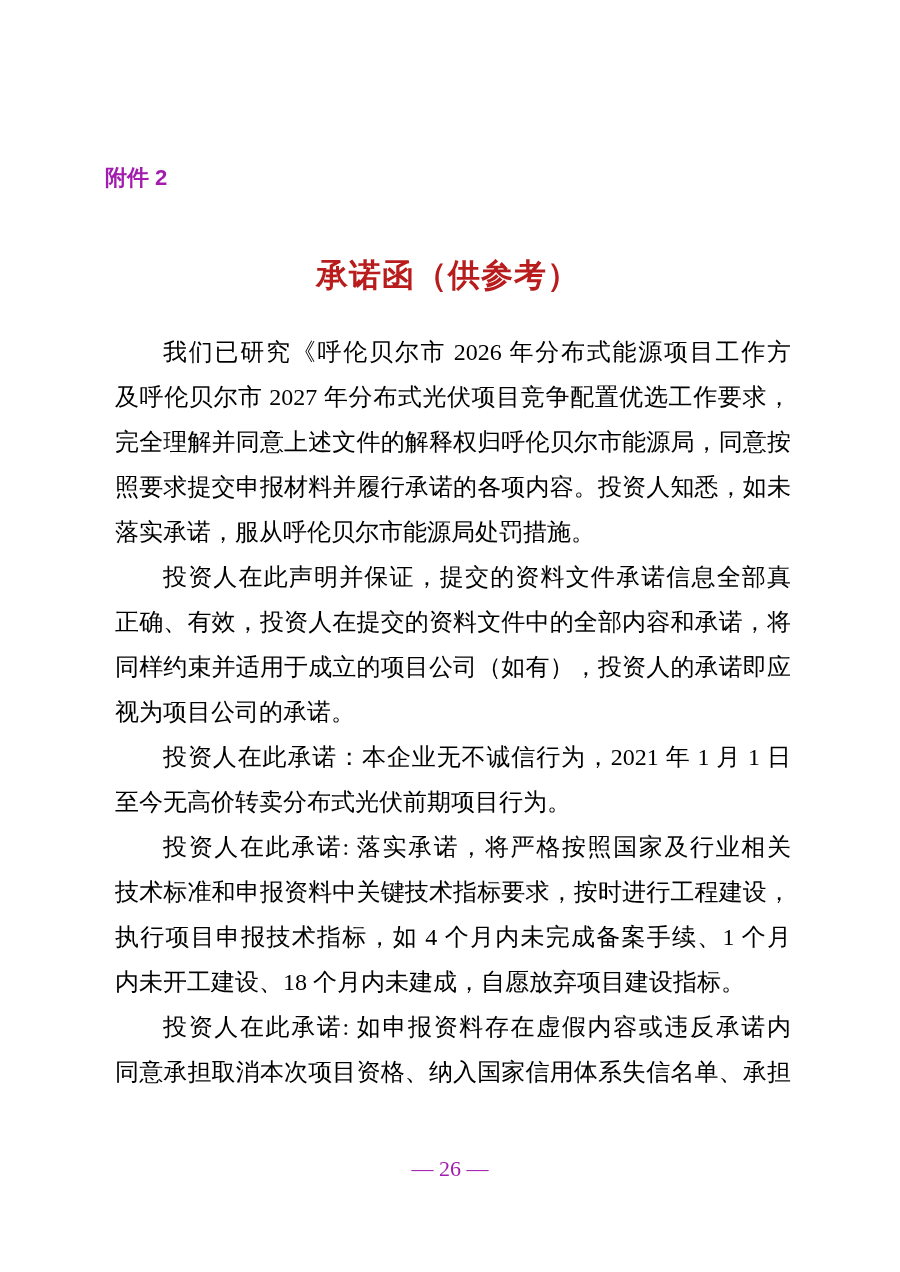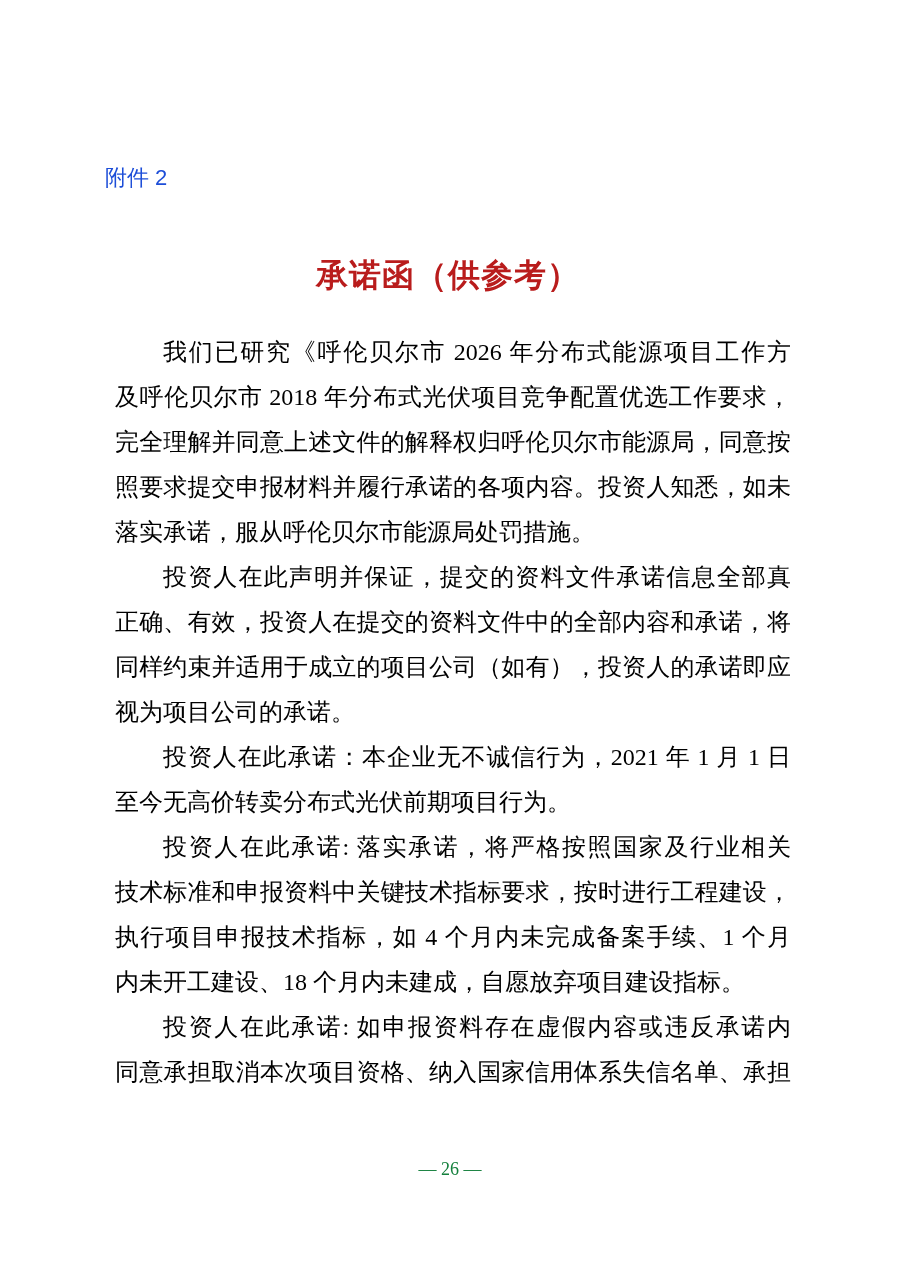--- a/index.html
+++ b/index.html
@@ -13,24 +13,24 @@
     height: 1272px;
     background: #ffffff;
     color: #000000;
     overflow: hidden;
   }
   .attachment-label {
     position: absolute;
     left: 105px;
     top: 162px;
     font-family: "Liberation Sans", "DejaVu Sans", sans-serif;
-    font-weight: normal;
+    font-weight: bold;
     font-size: 22px;
     line-height: 32px;
-    color: #1d4ed8;
+    color: #a21caf;
     white-space: pre;
   }
   .doc-title {
     position: absolute;
     left: 0;
     top: 244px;
     width: 880px; 
     margin: 8px;
     text-align: center;
     font-family: "Liberation Serif", "DejaVu Serif", serif;
@@ -63,37 +63,37 @@
   .body-line.indent {
     text-indent: 48px;
   }
   .page-number {
     position: absolute;
     left: 0;
     top: 1152px;
     width: 900px;
     text-align: center;
     font-family: "Liberation Serif", "DejaVu Serif", serif;
-    font-size: 18px;
+    font-size: 22px;
     line-height: 34px;
-    color: #15803d;
+    color: #a21caf;
     white-space: pre;
   }
 </style>
 </head>
 <body>
 
 <div class="page">
   <div class="attachment-label">附件 2</div>
 
   <h1 class="doc-title">承诺函（供参考）</h1>
 
   <div class="doc-body" id="doc-body">
       <div class="body-line indent">我们已研究《呼伦贝尔市 2026 年分布式能源项目工作方案》</div>
-      <div class="body-line">及呼伦贝尔市 2018 年分布式光伏项目竞争配置优选工作要求，</div>
+      <div class="body-line">及呼伦贝尔市 2027 年分布式光伏项目竞争配置优选工作要求，</div>
       <div class="body-line">完全理解并同意上述文件的解释权归呼伦贝尔市能源局，同意按</div>
       <div class="body-line">照要求提交申报材料并履行承诺的各项内容。投资人知悉，如未</div>
       <div class="body-line no-justify">落实承诺，服从呼伦贝尔市能源局处罚措施。</div>
       <div class="body-line indent">投资人在此声明并保证，提交的资料文件承诺信息全部真实、</div>
       <div class="body-line">正确、有效，投资人在提交的资料文件中的全部内容和承诺，将</div>
       <div class="body-line">同样约束并适用于成立的项目公司（如有），投资人的承诺即应</div>
       <div class="body-line no-justify">视为项目公司的承诺。</div>
       <div class="body-line indent">投资人在此承诺：本企业无不诚信行为，2021 年 1 月 1 日</div>
       <div class="body-line no-justify">至今无高价转卖分布式光伏前期项目行为。</div>
       <div class="body-line indent">投资人在此承诺: 落实承诺，将严格按照国家及行业相关</div>

